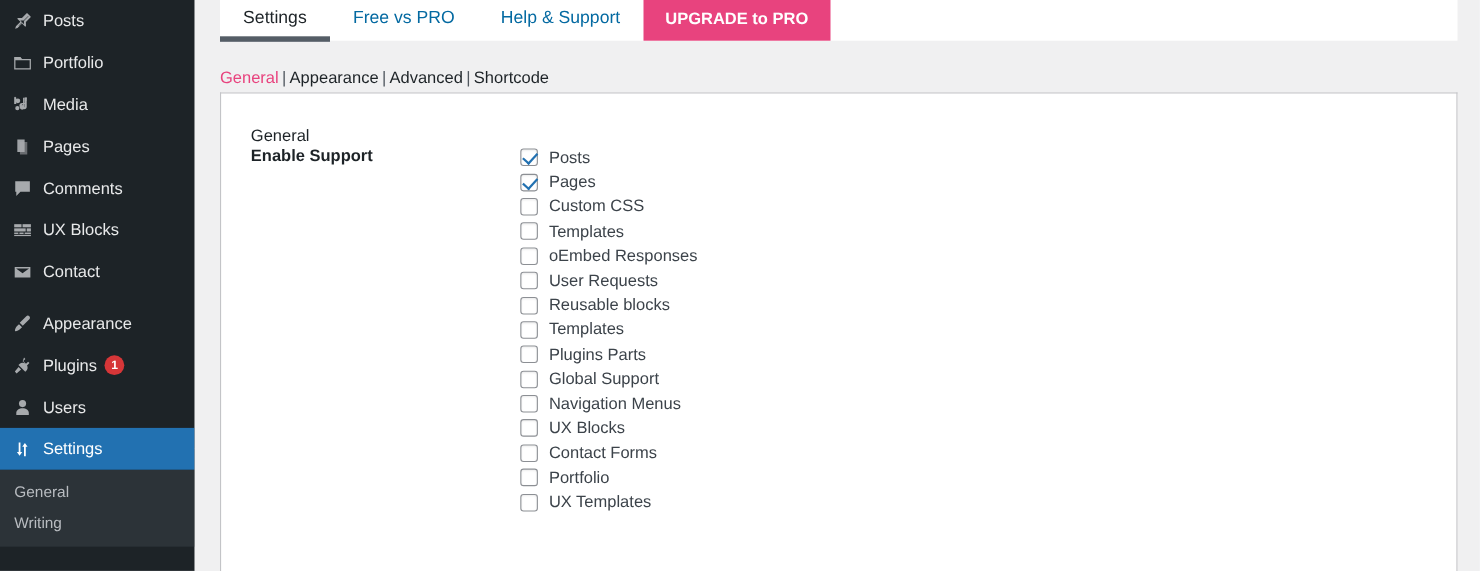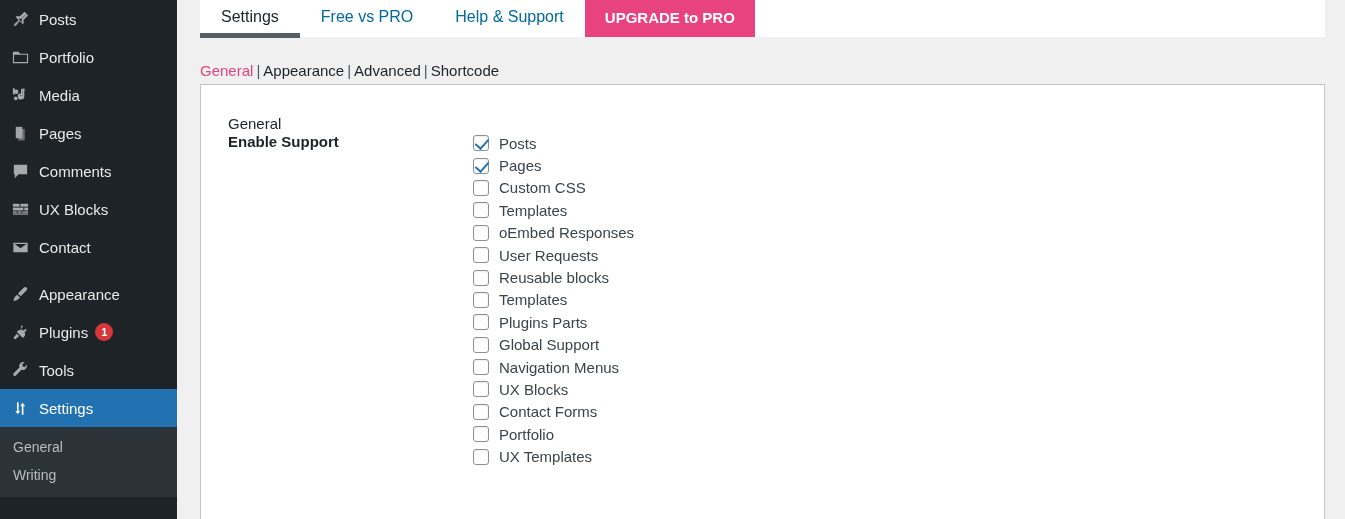--- a/index.html
+++ b/index.html
@@ -271,24 +271,25 @@
             <svg width="19" height="19" viewBox="0 0 20 20" fill="currentColor">
               <path d="M11.4 2.2l1.3 1.3-2 2 2.6 2.6 2-2 1.3 1.3-2.3 2.3c.9 1.6.7 3.7-.7 5.1l-1 1L6.1 9.4l1-1c1.4-1.4 3.5-1.6 5.1-.7l-2.1-2.1zM6.2 11.3l2.4 2.4-4.3 3.6-1.7-1.7z"></path>
             </svg>
           </span>
           <span class="mlabel">Plugins</span>
           <span class="awaiting">1</span>
         </div>
         <div class="menu-top">
           <span class="mi">
             <svg width="19" height="19" viewBox="0 0 20 20" fill="currentColor">
-              <path d="M16.6 3.8a4.3 4.3 0 01-5.5 5.4l-6 6a1.6 1.6 0 11-2.3-2.3l6-6a4.3 4.3 0 015.4-5.5l-2.3 2.3.6 2.1 2.1.6 2-2.6z"></path>
-            </svg>
-          </span>
-          <span class="mlabel">Tools</span>
+              <circle cx="10" cy="6.2" r="3.4"></circle>
+              <path d="M10 10.6c3.3 0 6 2 6 4.5v2H4v-2c0-2.5 2.7-4.5 6-4.5z"></path>
+            </svg>
+          </span>
+          <span class="mlabel">Users</span>
         </div>
         <div class="menu-top current">
           <span class="mi">
             <svg width="19" height="19" viewBox="0 0 20 20" fill="currentColor">
               <path d="M6.3 3.4v9.1H4.6l2.55 3.6 2.55-3.6H8v-9.1zM13.1 16.6V7.5h1.7l-2.55-3.6L9.7 7.5h1.7v9.1z"></path>
             </svg>
           </span>
           <span class="mlabel">Settings</span>
         </div>
       </div>

